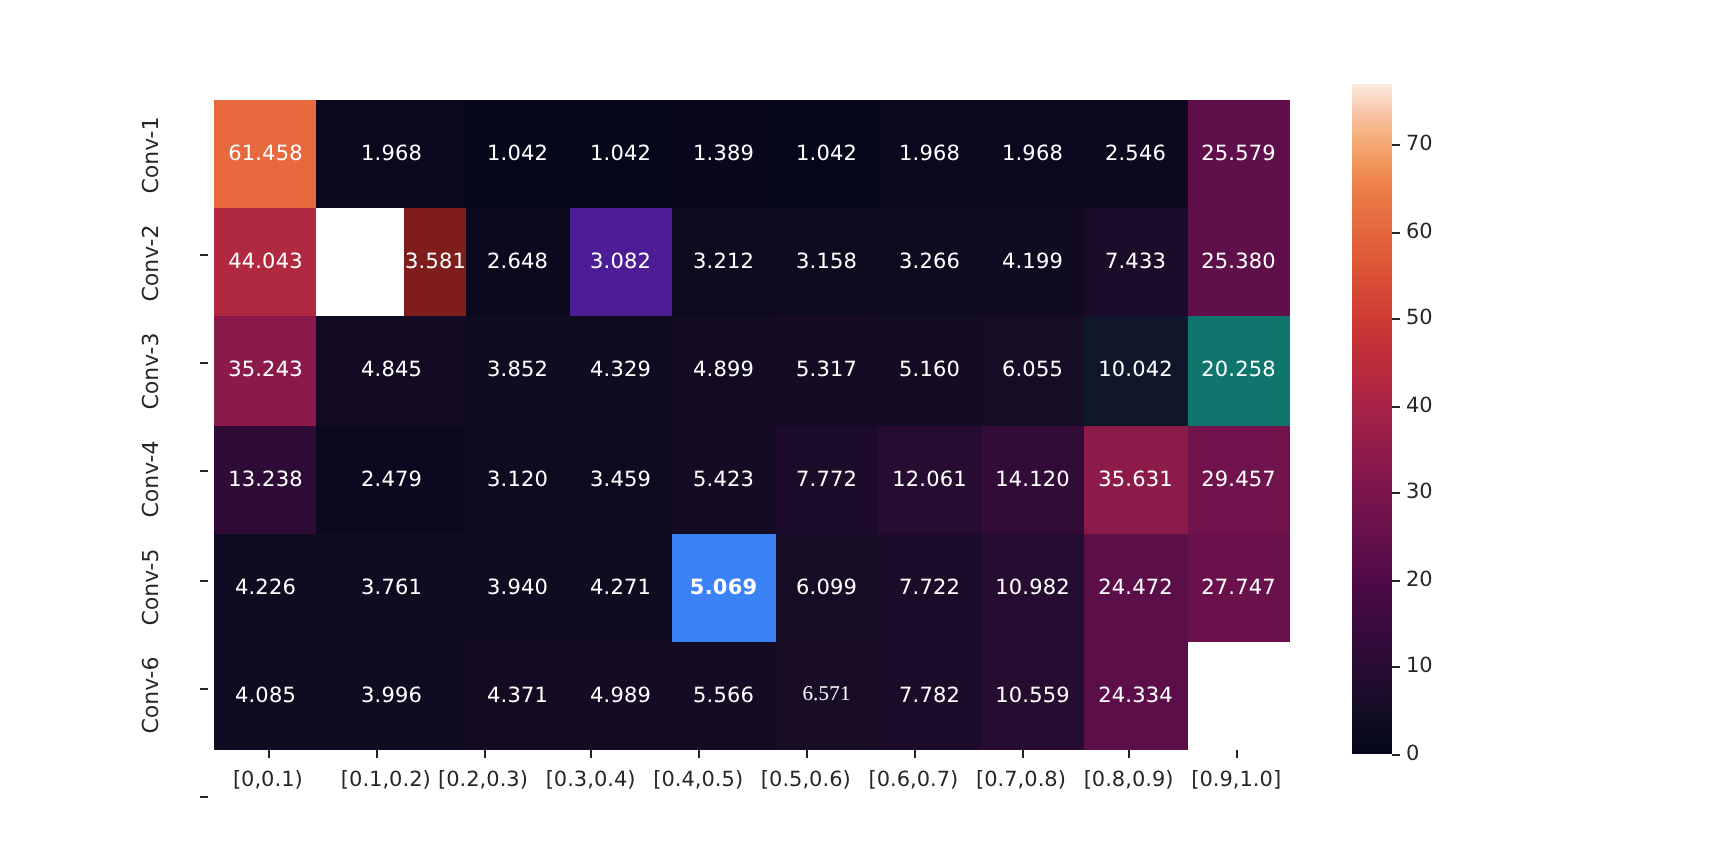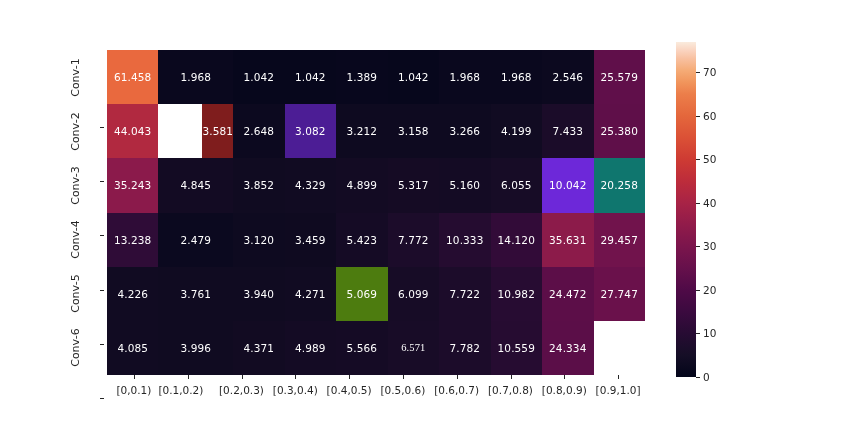--- a/index.html
+++ b/index.html
@@ -176,58 +176,58 @@
         <div class="cell" style="background: rgb(27, 12, 41); color: rgb(255, 255, 255);">7.433</div>
         <div class="cell" style="background: rgb(95, 15, 73); color: rgb(255, 255, 255);">25.380</div>
         <div class="cell" style="background: rgb(139, 26, 75); color: rgb(255, 255, 255);">35.243</div>
         <div class="cell" style="background: rgb(19, 11, 35); color: rgb(255, 255, 255);">4.845</div>
         <div class="cell" style="background: rgb(16, 11, 33); color: rgb(255, 255, 255);">3.852</div>
         <div class="cell" style="background: rgb(17, 11, 34); color: rgb(255, 255, 255);">4.329</div>
         <div class="cell" style="background: rgb(19, 11, 35); color: rgb(255, 255, 255);">4.899</div>
         <div class="cell" style="background: rgb(21, 11, 36); color: rgb(255, 255, 255);">5.317</div>
         <div class="cell" style="background: rgb(20, 11, 36); color: rgb(255, 255, 255);">5.160</div>
         <div class="cell" style="background: rgb(23, 12, 38); color: rgb(255, 255, 255);">6.055</div>
-        <div class="cell" style="background: #6d28d9; color: rgb(255, 255, 255);">10.042</div>
+        <div class="cell" style="background: #0f172a; color: rgb(255, 255, 255);">10.042</div>
         <div class="cell" style="background: #0f766e; color: rgb(255, 255, 255);">20.258</div>
         <div class="cell" style="background: rgb(47, 12, 55); color: rgb(255, 255, 255);">13.238</div>
         <div class="cell" style="background: rgb(11, 9, 31); color: rgb(255, 255, 255);">2.479</div>
         <div class="cell" style="background: rgb(14, 10, 32); color: rgb(255, 255, 255);">3.120</div>
         <div class="cell" style="background: rgb(15, 10, 32); color: rgb(255, 255, 255);">3.459</div>
         <div class="cell" style="background: rgb(21, 11, 37); color: rgb(255, 255, 255);">5.423</div>
         <div class="cell" style="background: rgb(28, 12, 42); color: rgb(255, 255, 255);">7.772</div>
-        <div class="cell" style="background: rgb(37, 12, 48); color: rgb(255, 255, 255);">10.333</div>
+        <div class="cell" style="background: rgb(37, 12, 48); color: rgb(255, 255, 255);">12.061</div>
         <div class="cell" style="background: rgb(50, 11, 56); color: rgb(255, 255, 255);">14.120</div>
         <div class="cell" style="background: rgb(140, 27, 74); color: rgb(255, 255, 255);">35.631</div>
         <div class="cell" style="background: rgb(113, 19, 76); color: rgb(255, 255, 255);">29.457</div>
         <div class="cell" style="background: rgb(17, 11, 34); color: rgb(255, 255, 255);">4.226</div>
         <div class="cell" style="background: rgb(16, 11, 33); color: rgb(255, 255, 255);">3.761</div>
         <div class="cell" style="background: rgb(16, 11, 33); color: rgb(255, 255, 255);">3.940</div>
         <div class="cell" style="background: rgb(17, 11, 34); color: rgb(255, 255, 255);">4.271</div>
-        <div class="cell" style="background: #4d7c0f; color: rgb(255, 255, 255);">5.069</div>
+        <div class="cell" style="background: #3b82f6; color: rgb(255, 255, 255); font-weight: bold;">5.069</div>
         <div class="cell" style="background: rgb(23, 12, 38); color: rgb(255, 255, 255);">6.099</div>
         <div class="cell" style="background: rgb(28, 12, 42); color: rgb(255, 255, 255);">7.722</div>
         <div class="cell" style="background: rgb(39, 12, 50); color: rgb(255, 255, 255);">10.982</div>
         <div class="cell" style="background: rgb(92, 14, 72); color: rgb(255, 255, 255);">24.472</div>
         <div class="cell" style="background: rgb(106, 17, 75); color: rgb(255, 255, 255);">27.747</div>
         <div class="cell" style="background: rgb(17, 11, 34); color: rgb(255, 255, 255);">4.085</div>
         <div class="cell" style="background: rgb(16, 11, 33); color: rgb(255, 255, 255);">3.996</div>
         <div class="cell" style="background: rgb(18, 11, 34); color: rgb(255, 255, 255);">4.371</div>
         <div class="cell" style="background: rgb(20, 11, 36); color: rgb(255, 255, 255);">4.989</div>
         <div class="cell" style="background: rgb(21, 11, 37); color: rgb(255, 255, 255);">5.566</div>
         <div class="cell" style="background: rgb(24, 12, 39); color: rgb(255, 255, 255); font-family: Liberation Serif, serif;">6.571</div>
         <div class="cell" style="background: rgb(28, 12, 42); color: rgb(255, 255, 255);">7.782</div>
         <div class="cell" style="background: rgb(38, 12, 49); color: rgb(255, 255, 255);">10.559</div>
         <div class="cell" style="background: rgb(91, 14, 72); color: rgb(255, 255, 255);">24.334</div>
       </div>
   </div>
 
   <div id="xlabels">
       <div class="xtick" style="left: 0px;">[0,0.1)</div>
       <div class="xtickmark" style="left: 26.9px;"></div>
-      <div class="xtick" style="left: 47px;">[0.1,0.2)</div>
+      <div class="xtick" style="left: 59px;">[0.1,0.2)</div>
       <div class="xtickmark" style="left: 80.7px;"></div>
       <div class="xtick" style="left: 107.6px;">[0.2,0.3)</div>
       <div class="xtickmark" style="left: 134.5px;"></div>
       <div class="xtick" style="left: 161.4px;">[0.3,0.4)</div>
       <div class="xtickmark" style="left: 188.3px;"></div>
       <div class="xtick" style="left: 215.2px;">[0.4,0.5)</div>
       <div class="xtickmark" style="left: 242.1px;"></div>
       <div class="xtick" style="left: 269px;">[0.5,0.6)</div>
       <div class="xtickmark" style="left: 295.9px;"></div>
       <div class="xtick" style="left: 322.8px;">[0.6,0.7)</div>

